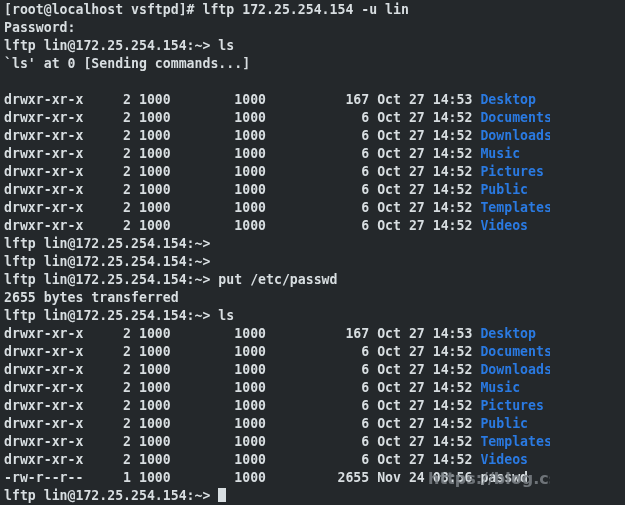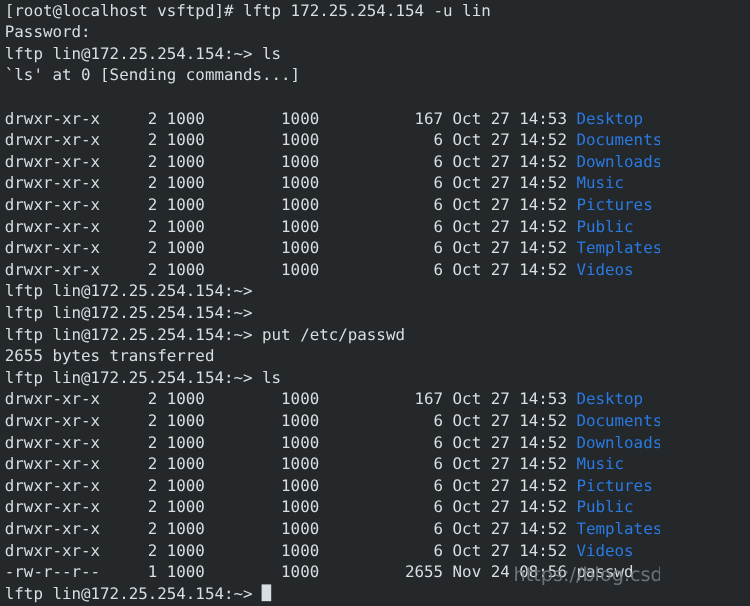--- a/index.html
+++ b/index.html
@@ -10,20 +10,21 @@
   #terminal {
     position: relative;
     width: 550px;
     height: 505px;
     background: #24282b;
     overflow: hidden;
     font-family: "DejaVu Sans Mono", "Liberation Mono", monospace;
     font-size: 13.2px;
     line-height: 18px;
     color: #d8dee1;
+    font-weight: bold;
     -webkit-font-smoothing: antialiased;
   }
   #screen {
     position: absolute;
     left: 4px;
     top: 1px;
     right: 0;
     white-space: pre;
   }
   .line {

